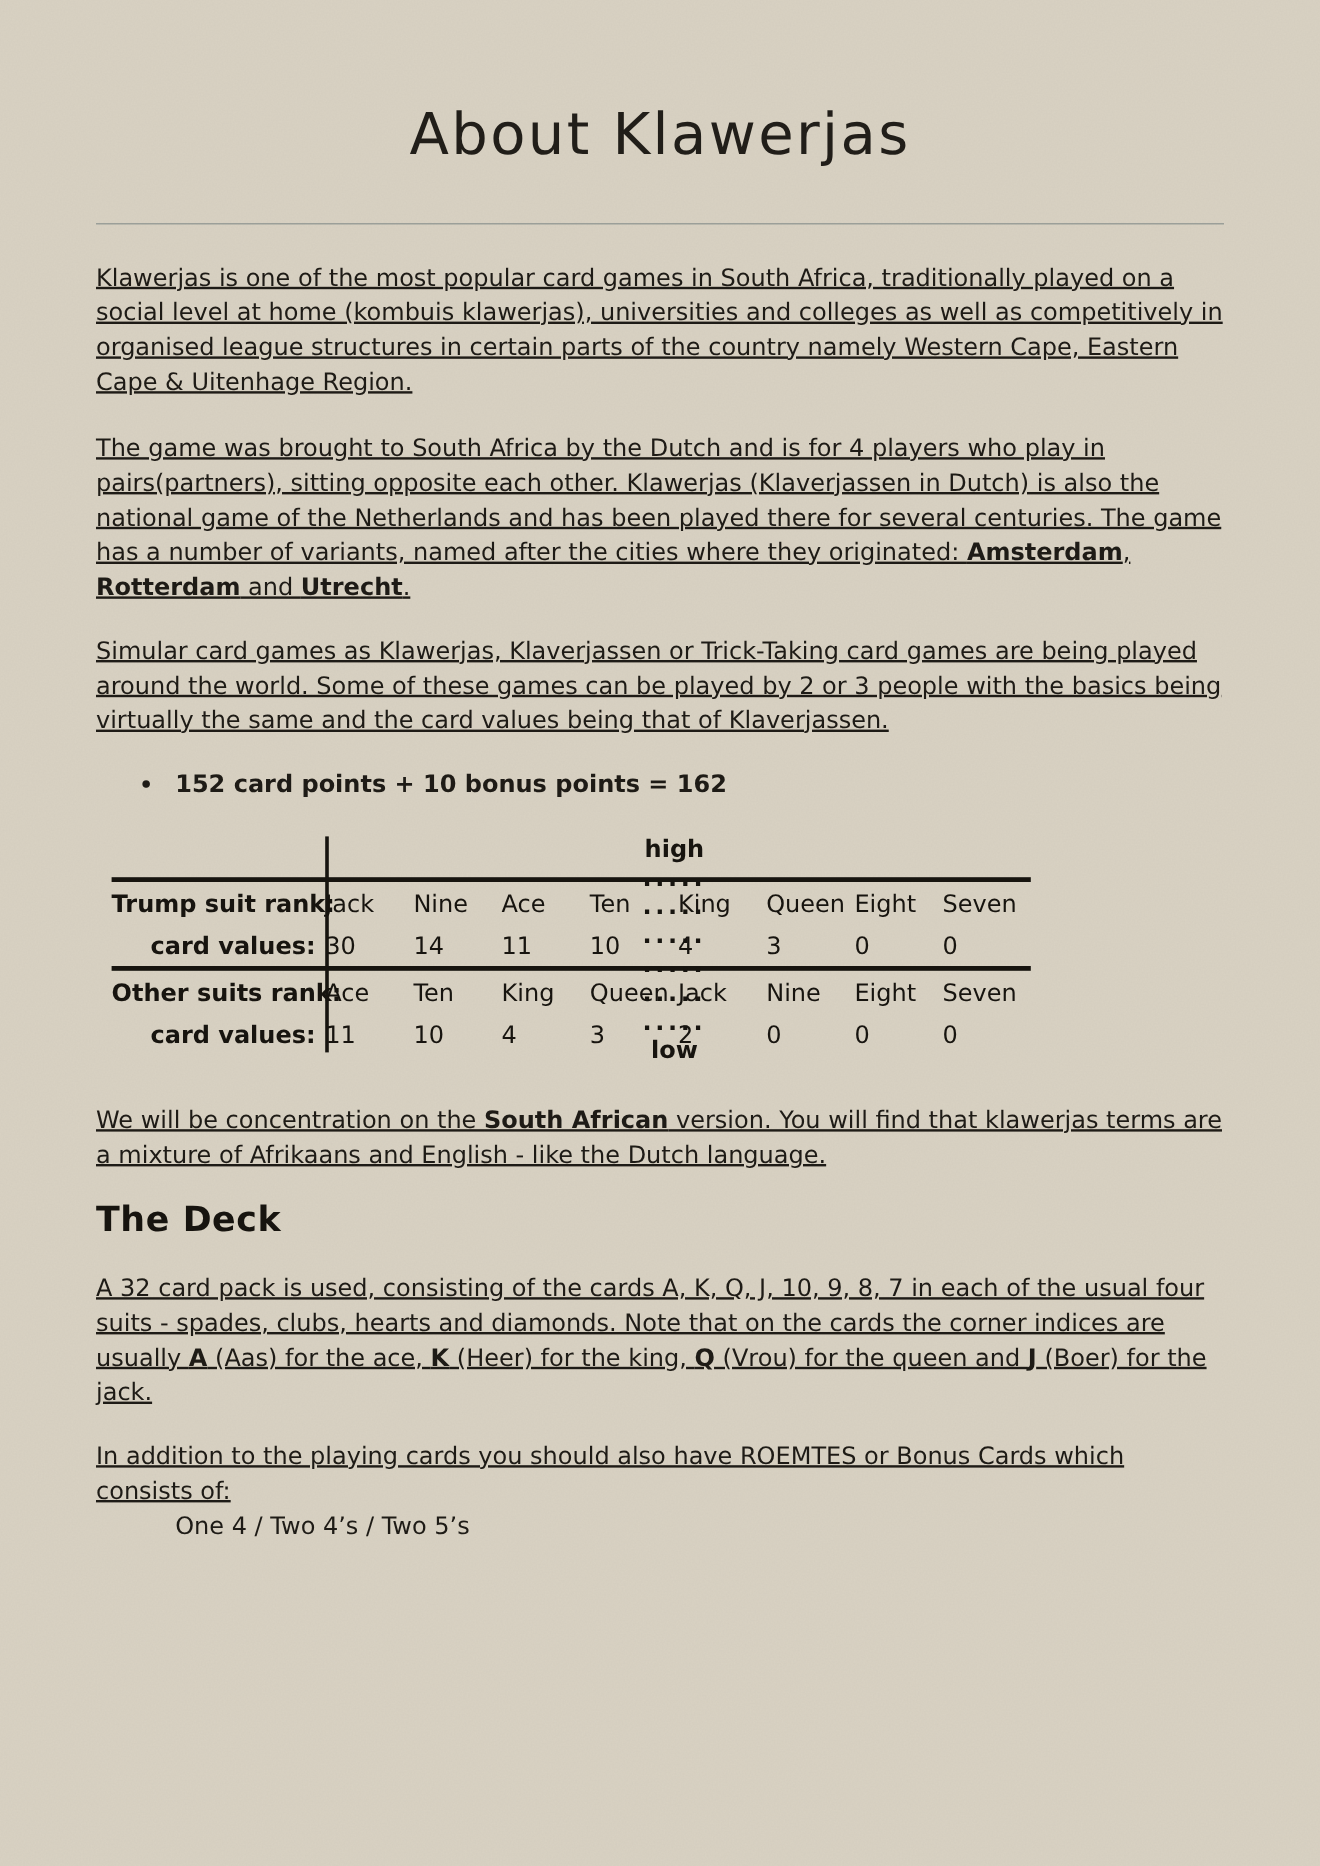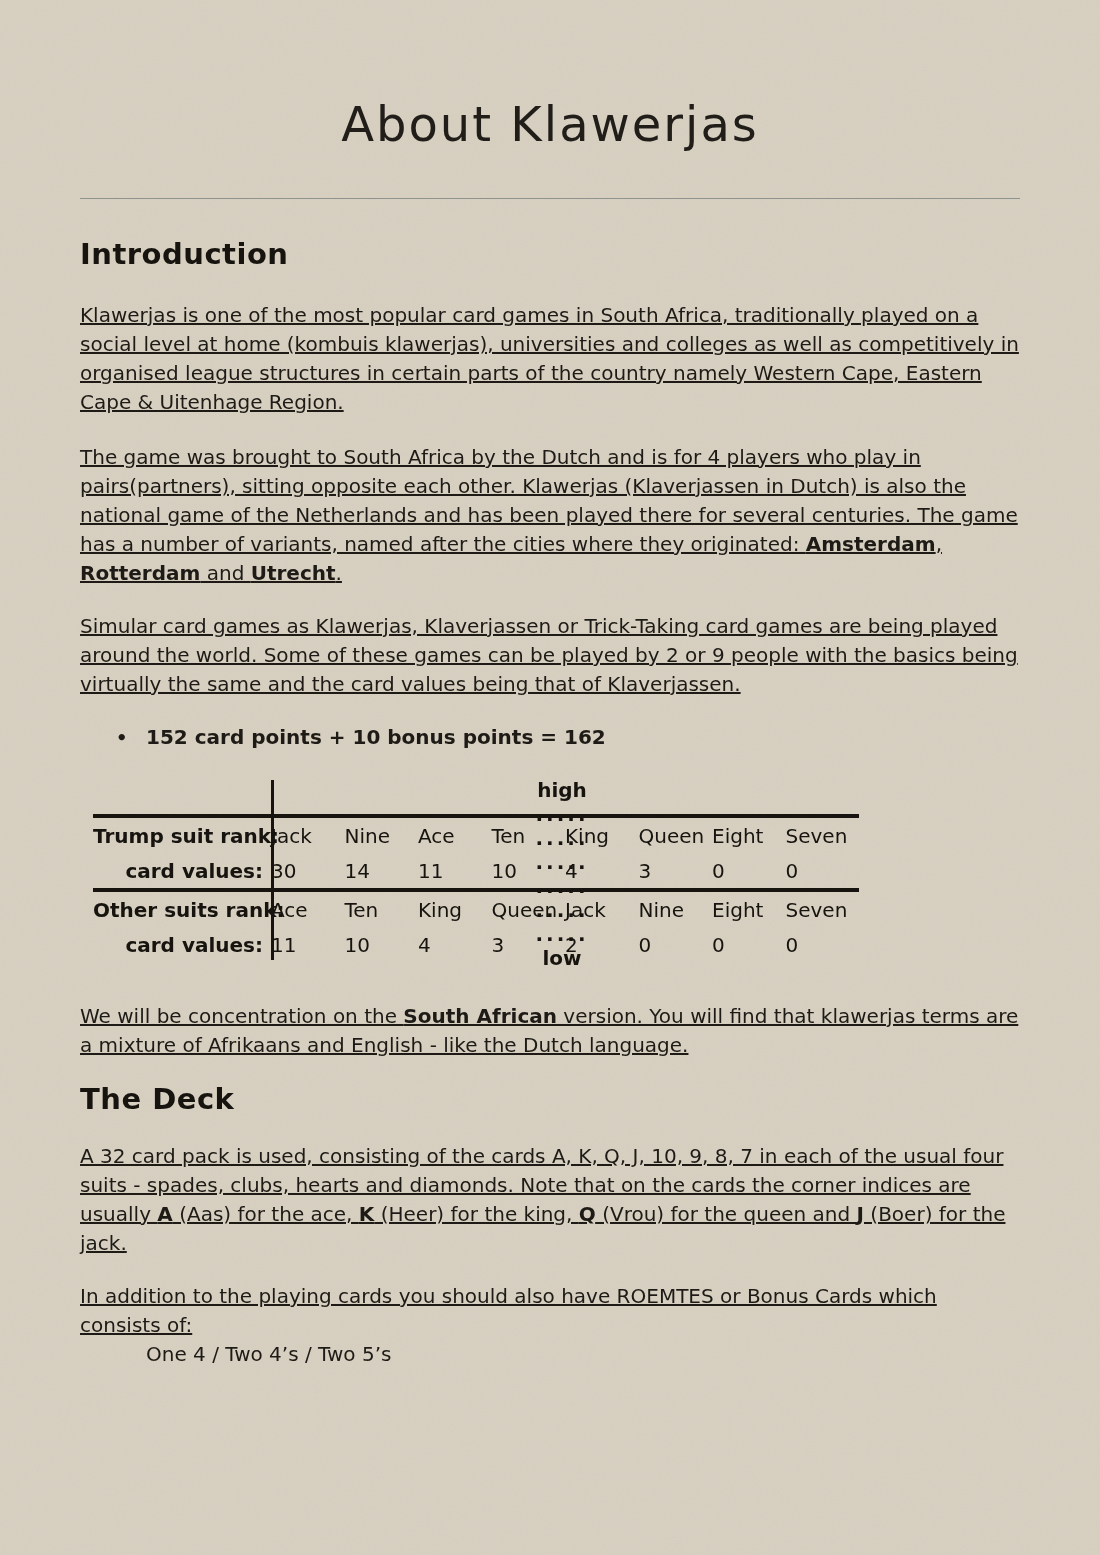--- a/index.html
+++ b/index.html
@@ -14,21 +14,21 @@
   }
   .texture-layer {
     position: absolute;
     inset: 0;
     z-index: 0;
     pointer-events: none;
   }
   .content {
     position: relative;
     z-index: 1;
-    padding: 16px 80px;
+    padding: 4px 80px;
   }
   .doc-title {
     margin: 0;
     padding-top: 80px;
     text-align: center;
     font-size: 48px;
     font-weight: 400;
     letter-spacing: 2px;
     color: #211e19;
   }
@@ -130,27 +130,26 @@
   </filter>
   <rect width="100%" height="100%" filter="url(#paperNoise)"></rect>
 </svg>
 
 <div class="content">
 
   <h1 class="doc-title">About Klawerjas</h1>
 
   <hr class="title-rule">
 
-  <h2 class="section-heading">Introduction</h2>
 
   <p class="body-text first">Klawerjas is one of the most popular card games in South Africa, traditionally played on a social level at home (kombuis klawerjas), universities and colleges as well as competitively in organised league structures in certain parts of the country namely Western Cape, Eastern Cape &amp; Uitenhage Region.</p>
 
   <p class="body-text"><span>The game was brought to South Africa by the Dutch and is for 4 players who play in pairs(partners), sitting opposite each other. Klawerjas (Klaverjassen in Dutch) is also the national game of the Netherlands and has been played there for several centuries. The game has a number of variants, named after the cities where they originated: </span><b>Amsterdam</b><span>, </span><b>Rotterdam</b><span> and </span><b>Utrecht</b><span>.</span></p>
 
-  <p class="body-text" style="margin-top:24px">Simular card games as Klawerjas, Klaverjassen or Trick-Taking card games are being played around the world. Some of these games can be played by 2 or 9 people with the basics being virtually the same and the card values being that of Klaverjassen.</p>
+  <p class="body-text" style="margin-top:24px">Simular card games as Klawerjas, Klaverjassen or Trick-Taking card games are being played around the world. Some of these games can be played by 2 or 3 people with the basics being virtually the same and the card values being that of Klaverjassen.</p>
 
   <div class="bullet-row">
     <span class="marker">•</span>
     <span>152 card points + 10 bonus points = 162</span>
   </div>
 
   <div class="rank-table">
     <div class="vline"></div>
 
     <div class="t-header">

